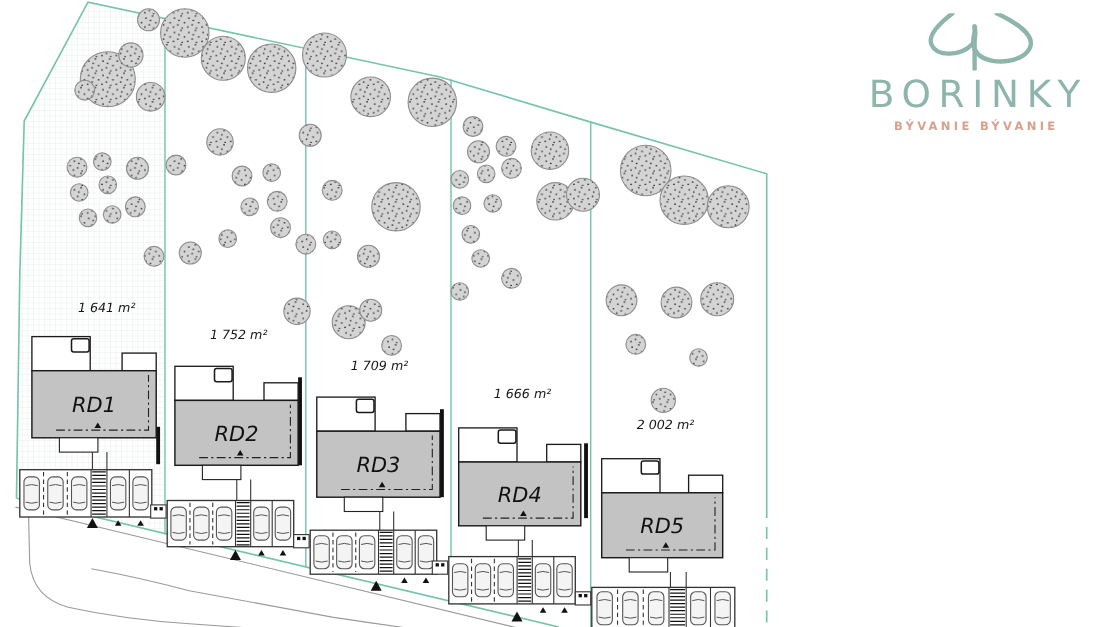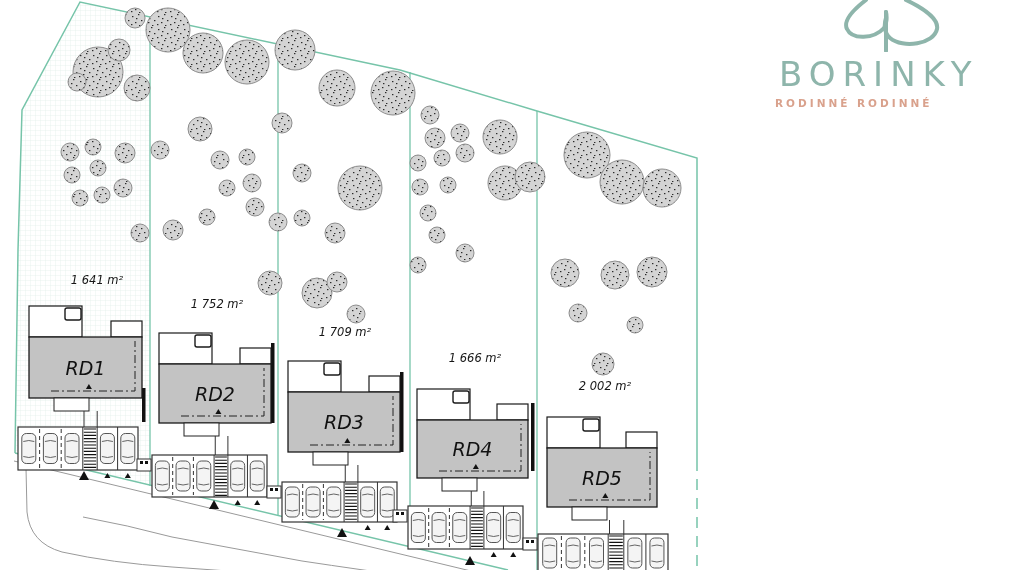--- a/index.html
+++ b/index.html
@@ -1,19 +1,19 @@
 <!DOCTYPE html>
 <html><head>
 <meta charset="utf-8">
 <style>
   html,body{margin:0;padding:0;background:#fff;}
   body{width:1011px;height:570px;overflow:hidden;font-family:"Liberation Sans",sans-serif;position:relative;}
   .stage{position:absolute;inset:0;width:1011px;height:570px;}
   #plan{position:absolute;left:0;top:0;}
-  .logo{position:absolute;left:772px;top:0;width:228px;user-select:none;}
+  .logo{position:absolute;left:772px;top:12px;width:228px;text-align:center;user-select:none;}
   .logo .mark{display:block;margin:0 auto;}
   .brand{font-family:"DejaVu Sans",sans-serif;font-size:34px;font-weight:400;letter-spacing:7px;padding-left:7px;margin-top:2px;}
   .tag{font-family:"DejaVu Sans",sans-serif;font-size:10.5px;font-weight:700;letter-spacing:3px;padding-left:3px;margin-top:3px;}
   svg text{font-family:"DejaVu Sans",sans-serif;}
   .arealbl{font-size:11.5px;font-style:italic;fill:#161616;}
   .houselbl{font-size:19px;font-style:italic;fill:#111;}
 </style>
 </head>
 <body>
 
@@ -354,15 +354,15 @@
 
   <div class="logo">
     <svg class="mark" width="115" height="52" viewBox="0 0 115 52">
       <g fill="none" stroke-width="4" stroke-linecap="round" stroke="#8eb5ab">
         <path d="M57,12 L57,51"></path>
         <path d="M37,0 C24,10 14,21 18,29 C23,40 45,39 55,28 C58,24 58,16 57,12"></path>
         <path d="M77,0 C94,8 110,19 108,29 C105,44 74,49 61,38 C55,33 55,24 57,18"></path>
       </g>
     </svg>
     <div class="brand" style="color: rgb(142, 181, 171);">BORINKY</div>
-    <div class="tag" style="color: rgb(217, 161, 140);">RODINNÉ RODINNÉ</div>
+    <div class="tag" style="color: rgb(217, 161, 140);">BÝVANIE BÝVANIE</div>
   </div>
 </div>
 
 </body></html>

